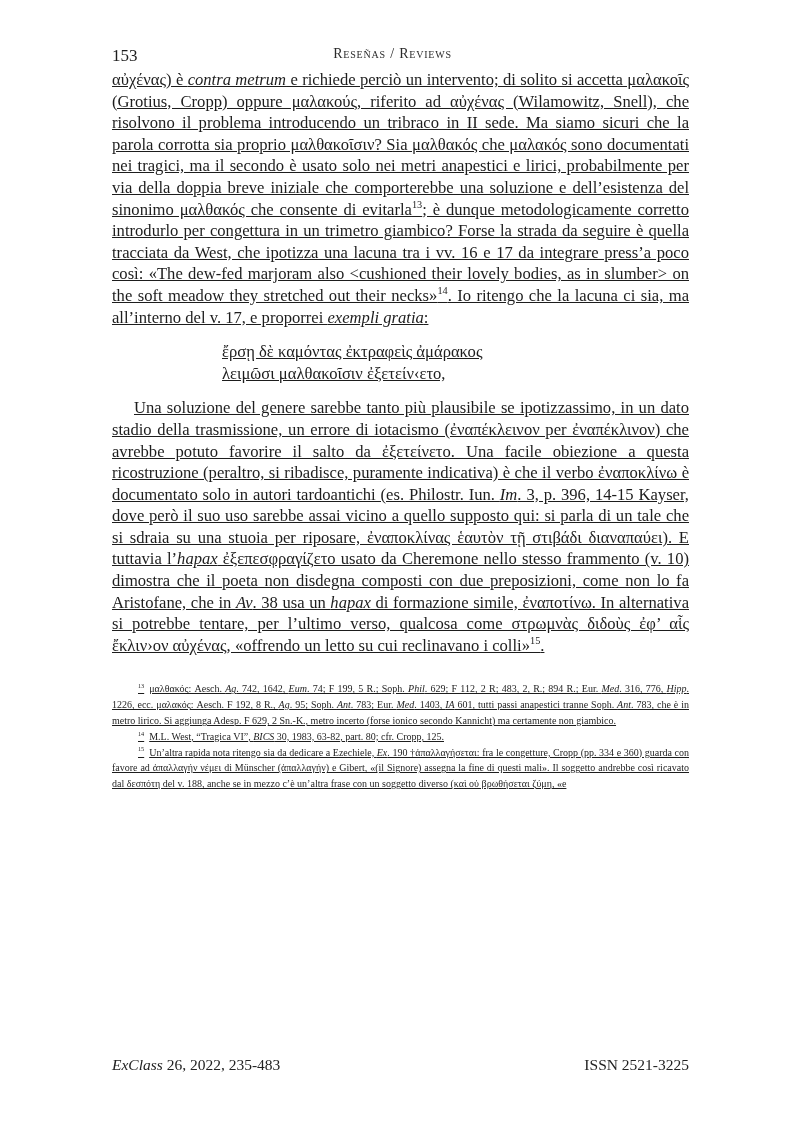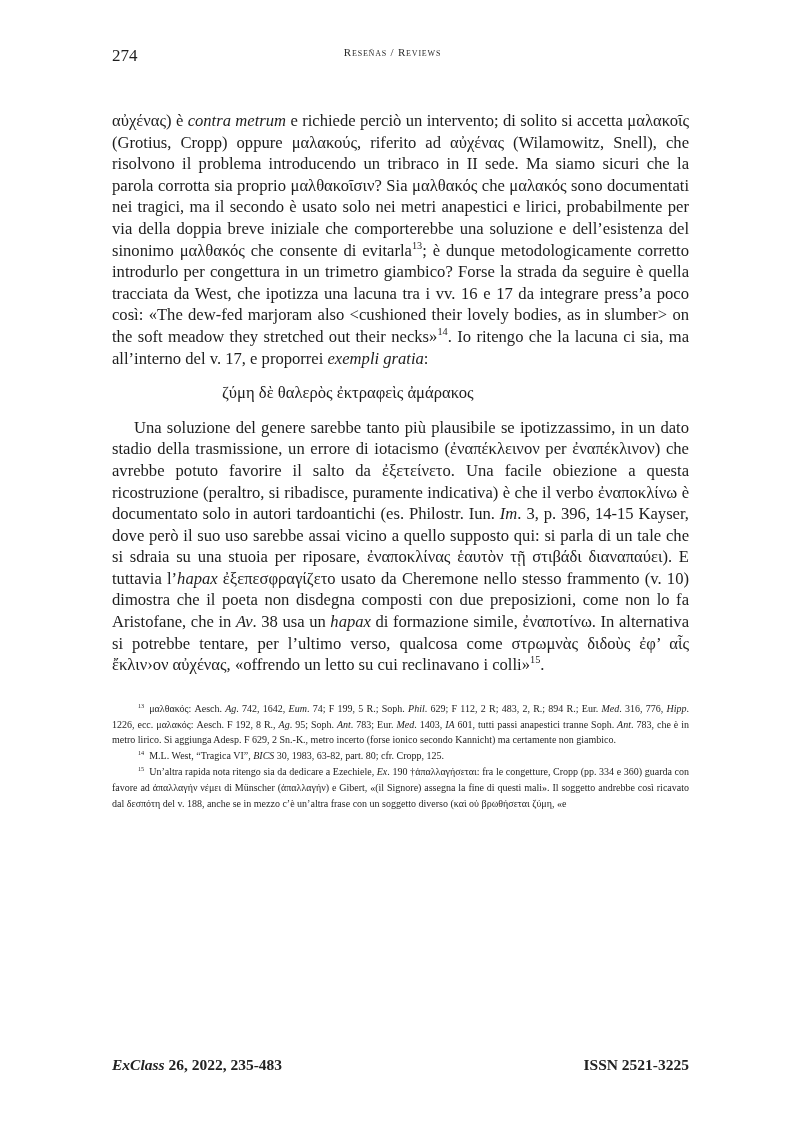--- a/index.html
+++ b/index.html
@@ -6,53 +6,54 @@
   .page{
     position:relative;width:800px;height:1129px;margin:0 auto;
     background:#ffffff;overflow:hidden;color:#1d1d1d;
     font-family:"Liberation Serif","DejaVu Serif",serif;
   }
   .content{margin-left:112px;margin-right:111px;}
   .page-header{position:relative;padding-top:46px;height:23px;}
   .page-num{font-size:17px;}
   .running-head{
     position:absolute;left:0;right:16px;top:46px;text-align:center;
-    font-variant:small-caps;letter-spacing:0.8px;font-size:11px;color:#2a2a2a;
+    font-variant:small-caps;letter-spacing:0.8px;font-size:14px;color:#2a2a2a;
   }
-  main{margin-top:41px;font-size:16.6px;line-height:21.6px;text-align:justify;}
+  main{font-size:16.6px;line-height:21.6px;text-align:justify;text-decoration:underline;}
   p{margin:0;}
   .verse{margin:13px 0 13px 110px;text-align:left;}
   .trans{text-indent:22px;margin-top:13px;}
   .p2{text-indent:22px;margin-top:13px;}
   .footnotes{margin-top:25px;font-size:10px;line-height:15.8px;text-align:justify;}
   .footnote{text-indent:26px;}
   sup{font-size:62%;line-height:0;vertical-align:super;}
   .fn-num{margin-right:5px;}
   .it{font-style:italic;}
   .page-footer{
     position:absolute;top:1056px;left:112px;right:111px;
-    display:flex;justify-content:space-between;font-size:15.5px;color:#222;font-weight:bold;
+    display:flex;justify-content:space-between;font-size:15.5px;color:#222;
   }
 </style>
 </head>
 <body>
 
 <div class="page">
   <div class="content">
 
     <div class="page-header">
-      <span class="page-num">274</span>
+      <span class="page-num">153</span>
       <span class="running-head">Reseñas / Reviews</span>
     </div>
 
     <main>
       <p class="p1"><span>αὐχένας) è </span><span class="it">contra metrum</span><span> e richiede perciò un intervento; di solito si accetta μαλακοῖς (Grotius, Cropp) oppure μαλακούς, riferito ad αὐχένας (Wilamowitz, Snell), che risolvono il problema introducendo un tribraco in II sede. Ma siamo sicuri che la parola corrotta sia proprio μαλθακοῖσιν? Sia μαλθακός che μαλακός sono documentati nei tragici, ma il secondo è usato solo nei metri anapestici e lirici, probabilmente per via della doppia breve iniziale che comporterebbe una soluzione e dell’esistenza del sinonimo μαλθακός che consente di evitarla</span><sup>13</sup><span>; è dunque metodologicamente corretto introdurlo per congettura in un trimetro giambico? Forse la strada da seguire è quella tracciata da West, che ipotizza una lacuna tra i vv. 16 e 17 da integrare press’a poco così: «The dew-fed marjoram also &lt;cushioned their lovely bodies, as in slumber&gt; on the soft meadow they stretched out their necks»</span><sup>14</sup><span>. Io ritengo che la lacuna ci sia, ma all’interno del v. 17, e proporrei </span><span class="it">exempli gratia</span><span>:</span></p>
 
       <div class="verse">
-        <div>ζύμη δὲ θαλερὸς ἐκτραφεὶς ἀμάρακος</div>
+        <div>ἔρσῃ δὲ καμόντας ἐκτραφεὶς ἀμάρακος</div>
+        <div>λειμῶσι μαλθακοῖσιν ἐξετείν‹ετο,</div>
       </div>
 
 
       <p class="p2"><span>Una soluzione del genere sarebbe tanto più plausibile se ipotizzassimo, in un dato stadio della trasmissione, un errore di iotacismo (ἐναπέκλεινον per ἐναπέκλινον) che avrebbe potuto favorire il salto da ἐξετείνετο. Una facile obiezione a questa ricostruzione (peraltro, si ribadisce, puramente indicativa) è che il verbo ἐναποκλίνω è documentato solo in autori tardoantichi (es. Philostr. Iun. </span><span class="it">Im</span><span>. 3, p. 396, 14-15 Kayser, dove però il suo uso sarebbe assai vicino a quello supposto qui: si parla di un tale che si sdraia su una stuoia per riposare, ἐναποκλίνας ἑαυτὸν τῇ στιβάδι διαναπαύει). E tuttavia l’</span><span class="it">hapax</span><span> ἐξεπεσφραγίζετο usato da Cheremone nello stesso frammento (v. 10) dimostra che il poeta non disdegna composti con due preposizioni, come non lo fa Aristofane, che in </span><span class="it">Av</span><span>. 38 usa un </span><span class="it">hapax</span><span> di formazione simile, ἐναποτίνω. In alternativa si potrebbe tentare, per l’ultimo verso, qualcosa come στρωμνὰς διδοὺς ἐφ’ αἷς ἔκλιν›ον αὐχένας, «offrendo un letto su cui reclinavano i colli»</span><sup>15</sup><span>.</span></p>
 
       <section class="footnotes">
         <p class="footnote">
           <sup class="fn-num">13</sup><span><span>μαλθακός: Aesch. </span><span class="it">Ag</span><span>. 742, 1642, </span><span class="it">Eum</span><span>. 74; F 199, 5 R.; Soph. </span><span class="it">Phil</span><span>. 629; F 112, 2 R; 483, 2, R.; 894 R.; Eur. </span><span class="it">Med</span><span>. 316, 776, </span><span class="it">Hipp</span><span>. 1226, ecc. μαλακός: Aesch. F 192, 8 R., </span><span class="it">Ag</span><span>. 95; Soph. </span><span class="it">Ant</span><span>. 783; Eur. </span><span class="it">Med</span><span>. 1403, </span><span class="it">IA</span><span> 601, tutti passi anapestici tranne Soph. </span><span class="it">Ant</span><span>. 783, che è in metro lirico. Si aggiunga Adesp. F 629, 2 Sn.-K., metro incerto (forse ionico secondo Kannicht) ma certamente non giambico.</span></span>
         </p>
         <p class="footnote">

